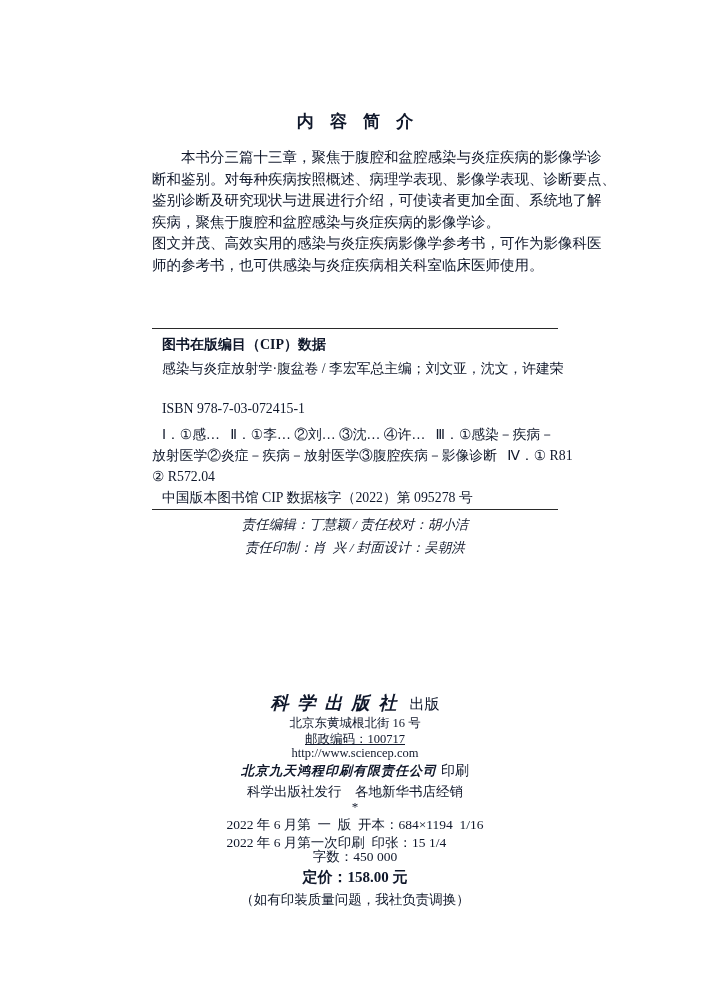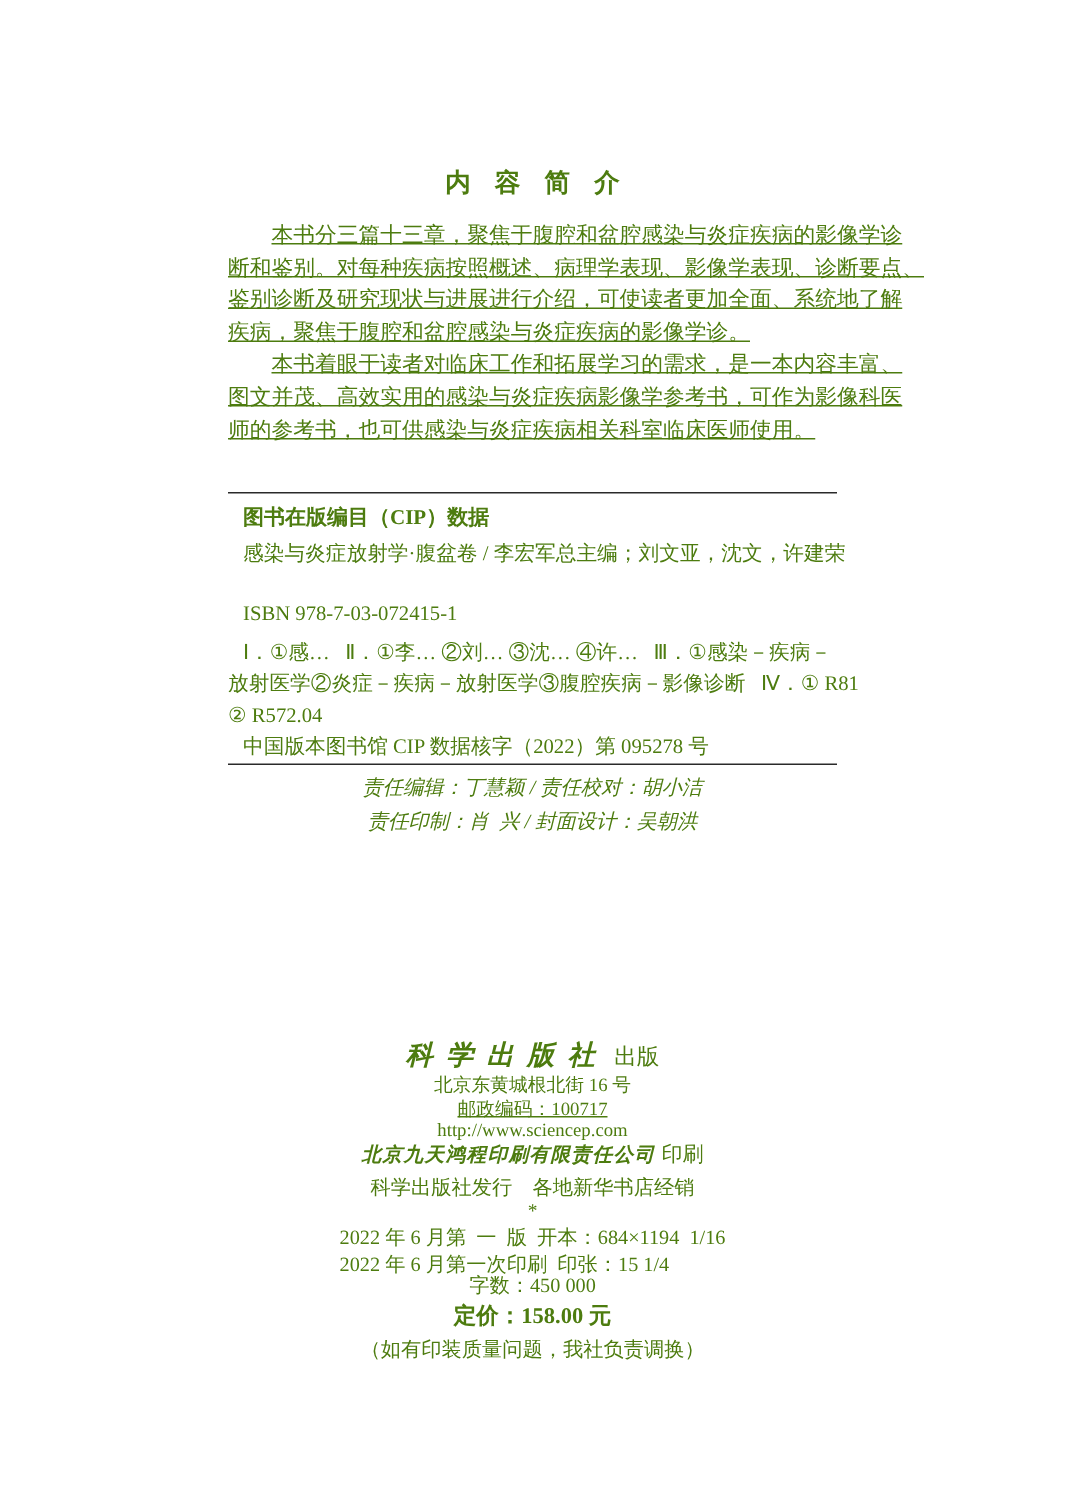--- a/index.html
+++ b/index.html
@@ -3,21 +3,21 @@
 <meta charset="utf-8">
 <style>
   * { margin: 0; padding: 0; box-sizing: border-box; }
   html, body { background: #ffffff; }
   .page {
     position: relative;
     width: 720px;
     height: 1000px;
     background: #ffffff;
     font-family: "Liberation Serif", serif;
-    color: #4d7c0f;
+    color: #0f172a;
     overflow: hidden;
   }
   .col {
     position: absolute;
     left: 152px;
     width: 406px;
   }
   .line { white-space: pre; }
 
   
@@ -122,26 +122,25 @@
   .price      { top: 868px; font-size: 15px; font-weight: bold; }
   .quality-note { top: 891px; font-size: 13.5px; }
 </style>
 </head>
 <body>
 
 <div class="page">
 
   <div class="col intro-title" style="position:absolute;">内容简介</div>
 
-  <div class="col intro-body" style="position:absolute;text-decoration:underline;">
+  <div class="col intro-body" style="position:absolute;">
     <div class="line indent">本书分三篇十三章，聚焦于腹腔和盆腔感染与炎症疾病的影像学诊</div>
     <div class="line">断和鉴别。对每种疾病按照概述、病理学表现、影像学表现、诊断要点、</div>
     <div class="line">鉴别诊断及研究现状与进展进行介绍，可使读者更加全面、系统地了解</div>
     <div class="line">疾病，聚焦于腹腔和盆腔感染与炎症疾病的影像学诊。</div>
-    <div class="line indent">本书着眼于读者对临床工作和拓展学习的需求，是一本内容丰富、</div>
     <div class="line">图文并茂、高效实用的感染与炎症疾病影像学参考书，可作为影像科医</div>
     <div class="line">师的参考书，也可供感染与炎症疾病相关科室临床医师使用。</div>
   </div>
 
   <div class="rule rule-1"></div>
 
   <div class="col cip-heading" style="position:absolute;">图书在版编目（CIP）数据</div>
 
   <div class="col cip-entry" style="position:absolute;text-align:right;">
     <div class="line hang-indent">感染与炎症放射学·腹盆卷 / 李宏军总主编；刘文亚，沈文，许建荣</div>

